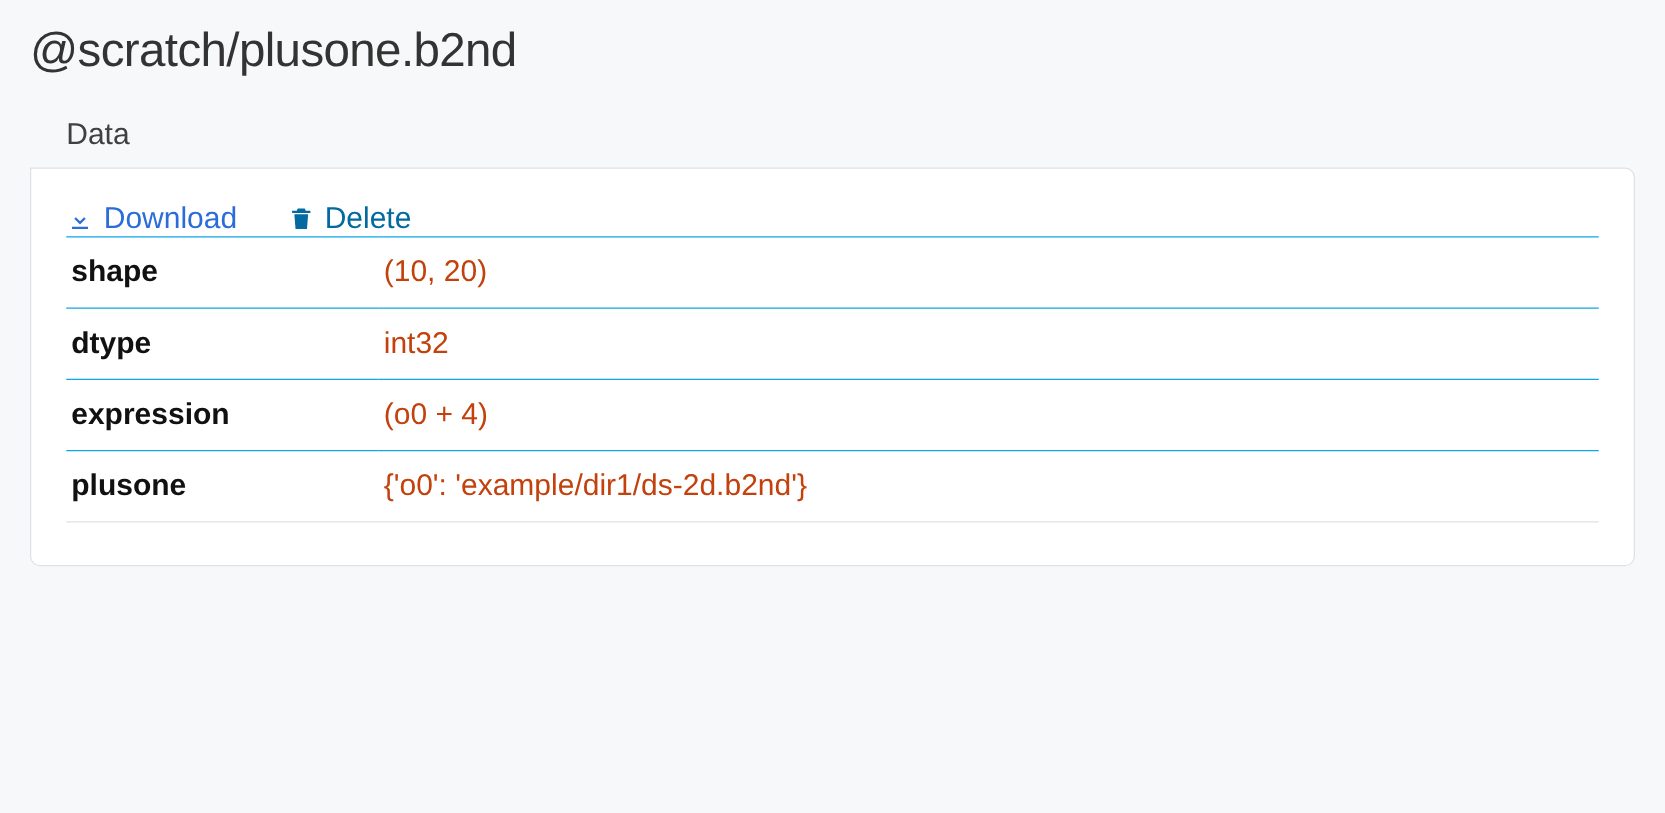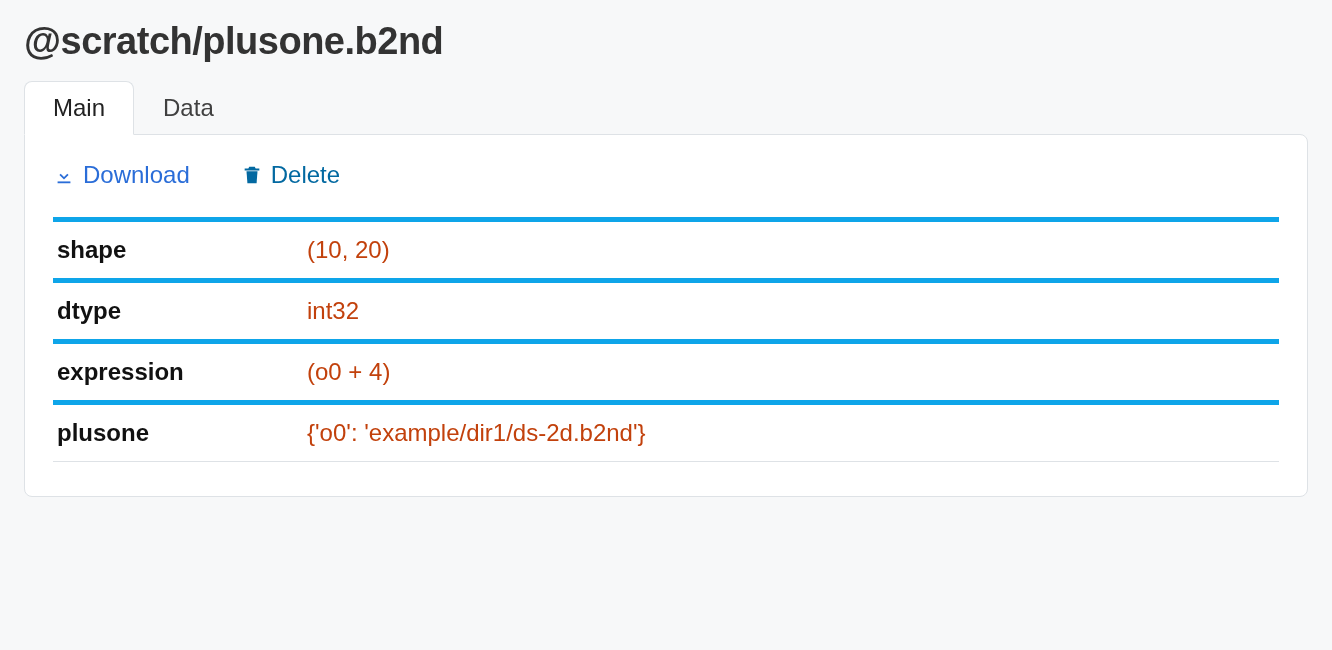--- a/index.html
+++ b/index.html
@@ -9,21 +9,21 @@
   }
   body {
     font-family: -apple-system, BlinkMacSystemFont, "Segoe UI", Helvetica, Arial, sans-serif;
     background: #f7f8f9;
     color: #212529;
     padding: 20px 24px;
     font-size: 16px;
   }
   h1.page-title {
     font-size: 38px;
-    font-weight: 700;
+    font-weight: 400;
     color: #333;
     margin-bottom: 18px;
     letter-spacing: -0.5px;
   }
   .tabs {
     display: flex;
     gap: 0;
     margin-bottom: -1px;
     position: relative;
     z-index: 2;
@@ -48,22 +48,21 @@
     color: #404040;
   }
   .panel {
     background: #fff;
     border: 1px solid #dee2e6;
     border-radius: 0 8px 8px 8px;
     padding: 26px 28px 34px 28px;
   }
   .actions {
     display: flex;
-    gap: 51px;
-    margin-bottom: 28px;
+    gap: 40px;
     align-items: flex-start;
   }
   .action-link {
     display: inline-flex;
     align-items: center;
     gap: 8px;
     font-size: 24px;
     text-decoration: none;
     cursor: pointer;
   }
@@ -81,21 +80,21 @@
   .icon svg {
     width: 100%;
     height: 100%;
   }
   table.meta {
     width: 100%;
     border-collapse: collapse;
     font-size: 24px;
   }
   table.meta tr {
-    border-top: 5px solid #0ea5e9;
+    border-top: 1px solid #0ea5e9;
   }
   table.meta tr:last-child {
     border-bottom: 1px solid #dee2e6;
   }
   table.meta th {
     text-align: left;
     font-weight: 700;
     padding: 14px 12px 14px 4px;
     width: 250px;
     color: #111;
@@ -106,21 +105,20 @@
     color: #c2410c;
     font-weight: 400;
   }
 </style>
 </head>
 <body>
 
 <h1 class="page-title">@scratch/plusone.b2nd</h1>
 
 <div class="tabs">
-  <div class="tab active">Main</div>
   <div class="tab inactive">Data</div>
 </div>
 
 <div class="panel">
 
   <div class="actions">
     <a class="action-link download">
       <span class="icon">
         <svg viewBox="0 0 24 24" fill="currentColor">
           <path d="M12 3v11.2l3.6-3.6 1.4 1.4L12 17 7 12l1.4-1.4L12 14.2V3h0z"></path>

